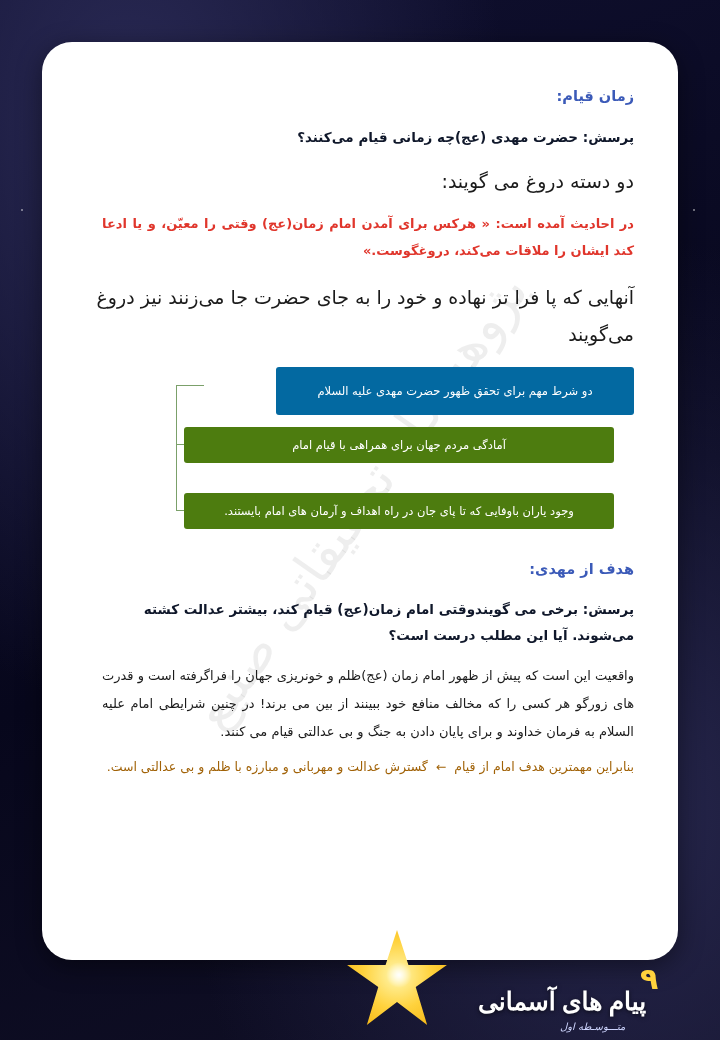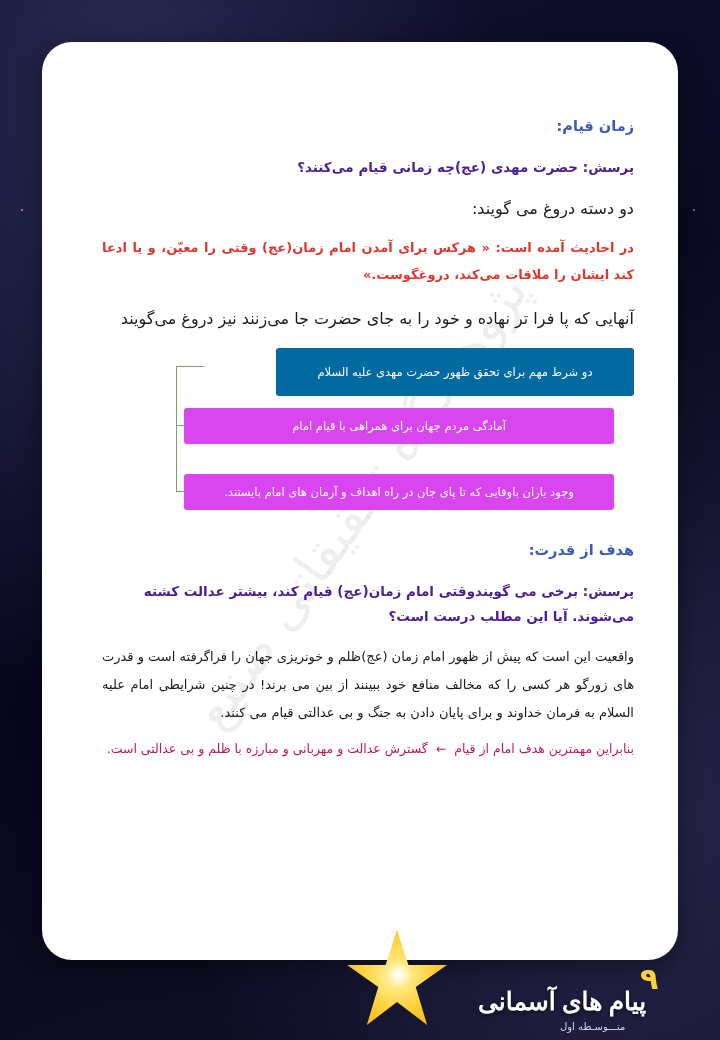--- a/index.html
+++ b/index.html
@@ -84,82 +84,82 @@
   .watermark span {
     font-size: 52px;
     color: rgba(150,150,150,.16);
     transform: rotate(-55deg);
     white-space: nowrap;
     font-family: "DejaVu Sans", sans-serif;
     letter-spacing: 2px;
   }
   .content {
     position: relative;
-    padding: 72px 44px 20px 44px;
+    padding: 42px 44px 20px 44px;
     direction: rtl;
     text-align: right;
   }
 
   
   .heading {
     color: #3b5ab8;
     font-size: 14.5px;
     font-weight: bold;
     margin: 0 0 16px 0;
     line-height: 1.7;
   }
   .q-red {
-    color: #4c1d95;
+    color: #0f172a;
     font-size: 13.5px;
     font-weight: bold;
     margin: 16px 0 13px 0;
     line-height: 1.9;
   }
   .p {
     color: #1b1b1b;
-    font-size: 16px;
+    font-size: 19px;
     margin: 8px 0 11px 0;
     line-height: 1.95;
   }
   .p-narrative {
     color: #1b1b1b;
     font-size: 13px;
     margin: 0 0 9px 16px;
     line-height: 2.15;
     text-align: justify;
   }
   .hadith {
     color: #e0362c;
     font-size: 13px;
     font-weight: bold;
     margin: 0 0 14px 16px;
     line-height: 2.05;
     text-align: justify;
   }
   .blue-note {
-    color: #be185d;
+    color: #a16207;
     font-size: 12.5px;
     margin: 0 0 2px 0;
     line-height: 2.05;
     text-align: justify;
   }
   .blue-note .arrow {
     font-family: "DejaVu Sans", sans-serif;
     padding: 0 4px;
   }
 
   
   .diagram {
     position: relative;
     margin: 14px 0 22px 0;
     min-height: 168px;
   }
   .box {
     position: absolute;
-    background: #d946ef;
+    background: #4d7c0f;
     color: #ffffff;
     font-size: 11.5px;
     border-radius: 3px;
     display: flex;
     align-items: center;
     justify-content: center;
     text-align: center;
     padding: 0 10px;
     box-sizing: border-box;
     line-height: 1.6;
@@ -267,20 +267,21 @@
     direction: rtl;
   }
   .book-sub {
     position: absolute;
     left: 560px;
     bottom: 8px;
     color: #cfd6ff;
     font-size: 10px;
     direction: rtl;
     letter-spacing: 2px;
+    font-style: italic;
   }
 </style>
 </head>
 <body>
 
 <div class="bg">
   <div class="stars"></div>
   <div class="stars2"></div>
 </div>
 
@@ -306,21 +307,21 @@
       <div class="connector conn-vert"></div>
       <div class="connector conn-h0"></div>
       <div class="connector conn-h1"></div>
       <div class="connector conn-h2"></div>
 
       <div class="box box-top">دو شرط مهم برای تحقق ظهور حضرت مهدی علیه السلام</div>
       <div class="box box-mid">آمادگی مردم جهان برای همراهی با قیام امام</div>
       <div class="box box-low">وجود یاران باوفایی که تا پای جان در راه اهداف و آرمان های امام بایستند.</div>
     </div>
 
-    <h2 class="heading">هدف از قدرت:</h2>
+    <h2 class="heading">هدف از مهدی:</h2>
 
     <p class="q-red">پرسش: برخی می گویندوقتی امام زمان(عج) قیام کند، بیشتر عدالت کشته می‌شوند. آیا این مطلب درست است؟</p>
 
     <p class="p-narrative">واقعیت این است که پیش از ظهور امام زمان (عج)ظلم و خونریزی جهان را فراگرفته است و قدرت های زورگو هر کسی را که مخالف منافع خود ببینند از بین می برند! در چنین شرایطی امام علیه السلام به فرمان خداوند و برای پایان دادن به جنگ و بی عدالتی قیام می کنند.</p>
 
     <p class="blue-note">
       <span>بنابراین مهمترین هدف امام از قیام</span>
       <span class="arrow">←</span>
       <span>گسترش عدالت و مهربانی و مبارزه با ظلم و بی عدالتی است.</span>
     </p>

